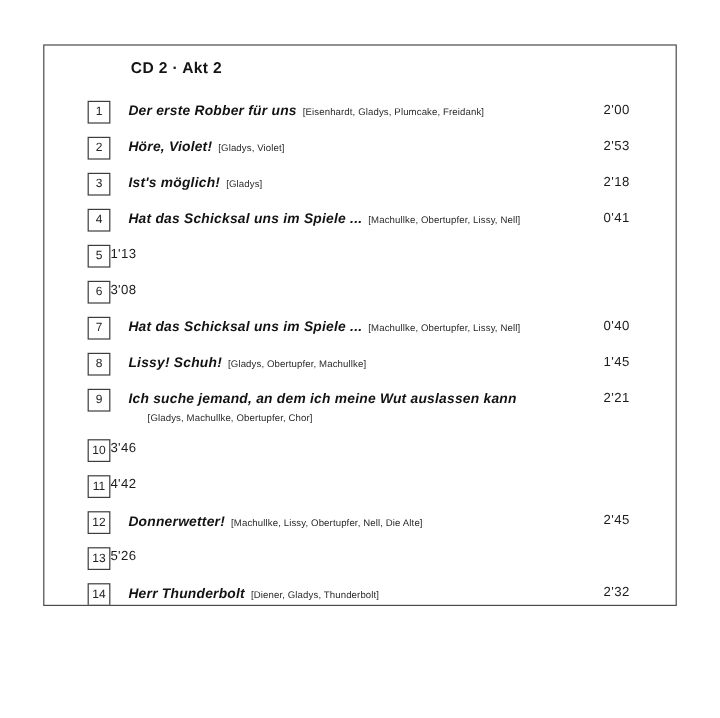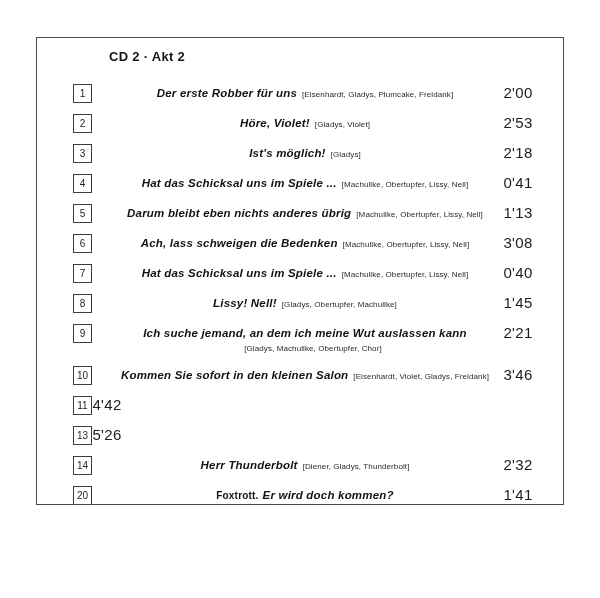--- a/index.html
+++ b/index.html
@@ -49,21 +49,20 @@
     text-align: center;
     line-height: 17.5px;
     font-size: 10px;
     color: #242424;
   }
   .title-cell {
     flex: 1;
     padding-left: 15px;
     white-space: nowrap;
     min-width: 0;
-    text-align: center;
   }
   .track-title {
     font-weight: bold;
     font-style: italic;
     font-size: 11.5px;
     letter-spacing: 0.2px;
     line-height: 19px;
     color: #121212;
   }
   .title-prefix {
@@ -83,22 +82,22 @@
   }
   .track-row.two-line .track-credits {
     display: block;
     margin-left: 16px;
     margin-top: 0;
     line-height: 12px;
   }
   .duration {
     flex: none;
     width: 30px;
-    text-align: center;
-    font-size: 15px;
+    text-align: left;
+    font-size: 11px;
     line-height: 19px;
     letter-spacing: 0.3px;
     color: #1c1c1c;
   }
 </style>
 </head>
 <body>
 
 <div class="page-frame">
   <h1 class="section-title">CD 2 · Akt 2</h1>
@@ -126,63 +125,61 @@
   </div>
       <div class="track-row">
     <div class="numbox"><span>4</span></div>
     <div class="title-cell">
       <span class="track-title">Hat das Schicksal uns im Spiele ...</span><span class="track-credits">[Machullke, Obertupfer, Lissy, Nell]</span>
     </div>
     <div class="duration">0'41</div>
   </div>
       <div class="track-row">
     <div class="numbox"><span>5</span></div>
-    <div class="title-cell">
-      <span class="track-title">Darum bleibt eben nichts anderes übrig</span><span class="track-credits">[Machullke, Obertupfer, Lissy, Nell]</span>
-    </div>
     <div class="duration">1'13</div>
   </div>
       <div class="track-row">
     <div class="numbox"><span>6</span></div>
-    <div class="title-cell">
-      <span class="track-title">Ach, lass schweigen die Bedenken</span><span class="track-credits">[Machullke, Obertupfer, Lissy, Nell]</span>
-    </div>
     <div class="duration">3'08</div>
   </div>
       <div class="track-row">
     <div class="numbox"><span>7</span></div>
     <div class="title-cell">
       <span class="track-title">Hat das Schicksal uns im Spiele ...</span><span class="track-credits">[Machullke, Obertupfer, Lissy, Nell]</span>
     </div>
     <div class="duration">0'40</div>
   </div>
       <div class="track-row">
     <div class="numbox"><span>8</span></div>
     <div class="title-cell">
-      <span class="track-title">Lissy! Nell!</span><span class="track-credits">[Gladys, Obertupfer, Machullke]</span>
+      <span class="track-title">Lissy! Schuh!</span><span class="track-credits">[Gladys, Obertupfer, Machullke]</span>
     </div>
     <div class="duration">1'45</div>
   </div>
       <div class="track-row two-line">
     <div class="numbox"><span>9</span></div>
     <div class="title-cell">
       <span class="track-title">Ich suche jemand, an dem ich meine Wut auslassen kann</span><span class="track-credits">[Gladys, Machullke, Obertupfer, Chor]</span>
     </div>
     <div class="duration">2'21</div>
   </div>
       <div class="track-row">
     <div class="numbox"><span>10</span></div>
-    <div class="title-cell">
-      <span class="track-title">Kommen Sie sofort in den kleinen Salon</span><span class="track-credits">[Eisenhardt, Violet, Gladys, Freidank]</span>
-    </div>
     <div class="duration">3'46</div>
   </div>
       <div class="track-row">
     <div class="numbox"><span>11</span></div>
     <div class="duration">4'42</div>
+  </div>
+      <div class="track-row">
+    <div class="numbox"><span>12</span></div>
+    <div class="title-cell">
+      <span class="track-title">Donnerwetter!</span><span class="track-credits">[Machullke, Lissy, Obertupfer, Nell, Die Alte]</span>
+    </div>
+    <div class="duration">2'45</div>
   </div>
       <div class="track-row">
     <div class="numbox"><span>13</span></div>
     <div class="duration">5'26</div>
   </div>
       <div class="track-row">
     <div class="numbox"><span>14</span></div>
     <div class="title-cell">
       <span class="track-title">Herr Thunderbolt</span><span class="track-credits">[Diener, Gladys, Thunderbolt]</span>
     </div>

